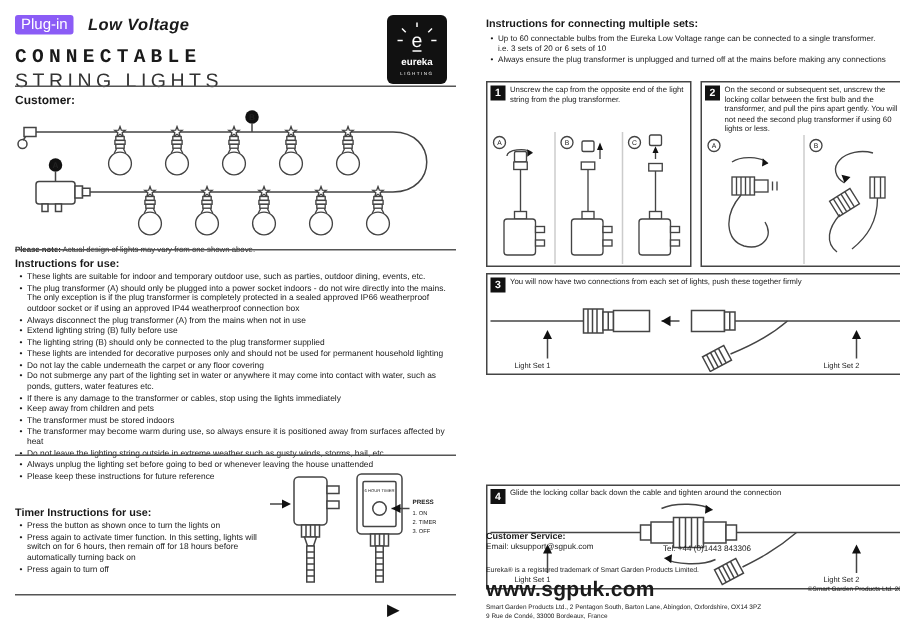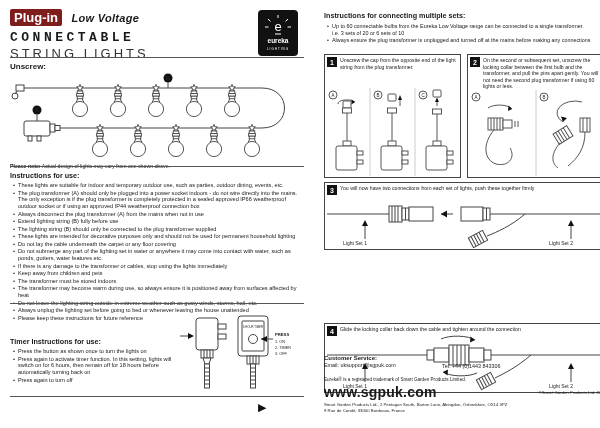--- a/index.html
+++ b/index.html
@@ -2,21 +2,21 @@
 <html><head>
 <meta charset="utf-8">
 <style>
   html,body{margin:0;padding:0;}
   body{width:600px;height:428px;background:#fff;position:relative;overflow:hidden;
        font-family:"Liberation Sans","DejaVu Sans",sans-serif;color:#1a1a1a;}
   .col-left{position:absolute;left:10px;top:8px;width:294px;height:416px;}
   .col-right{position:absolute;left:324px;top:8px;width:282px;height:416px;}
   .abs{position:absolute;left:0;right:0;}
   
-  .badge{display:inline-block;background:#7f1d1d;color:#fff;font-weight:bold;font-size:13px;
+  .badge{display:inline-block;background:#8b5cf6;color:#fff;font-weight:normal;font-size:10px;
          padding:1px 4px;border-radius:2px;vertical-align:middle;}
   .range{font-weight:bold;font-size:11px;margin-left:5px;vertical-align:middle;letter-spacing:.3px;font-style:italic;}
   .title{font-weight:bold;font-size:13px;letter-spacing:3.5px;margin-top:4px;font-family:Liberation Mono, monospace;}
   .subtitle{font-size:13px;letter-spacing:3px;color:#333;margin-top:1px;}
   .logo{position:absolute;right:6px;top:2px;width:40px;height:46px;background:#111;border-radius:4px;
         display:flex;align-items:center;justify-content:center;}
   .hr{border:none;border-top:1px solid #555;height:0;margin:0;}
   
   .sec-h{font-weight:bold;font-size:8px;}
   .sec-h2{font-weight:bold;font-size:7.2px;}
@@ -82,21 +82,21 @@
         <text class="eu-txt" x="18" y="19" text-anchor="middle" font-size="13">e</text>
         <text class="eu-txt" x="18" y="31" text-anchor="middle" font-size="6.5" font-weight="bold">eureka</text>
         <text class="eu-txt" x="18" y="38" text-anchor="middle" font-size="3" letter-spacing="1">LIGHTING</text>
       </svg>
     </div>
   </div>
 
   <div class="abs hr" style="top:49px;"></div>
 
   <div class="abs" style="top:54px;">
-    <div class="sec-h">Unscrew:</div>
+    <div class="sec-h">Customer:</div>
     <svg width="292" height="88" viewBox="0 0 292 88">
       <defs>
         <g id="bulb" stroke="#444" fill="#fff" stroke-width="0.9">
           <polygon points="0,-3.6 0.88,-1.21 3.42,-1.11 1.43,0.46 2.12,2.91 0,1.5 -2.12,2.91 -1.43,0.46 -3.42,-1.11 -0.88,-1.21"></polygon>
           <rect x="-2.8" y="3" width="5.6" height="2.6"></rect>
           <rect x="-3.4" y="5.6" width="6.8" height="2.6"></rect>
           <rect x="-2.8" y="8.2" width="5.6" height="2.6"></rect>
           <line x1="-2.2" y1="10.8" x2="-3.8" y2="14.2"></line>
           <line x1="2.2" y1="10.8" x2="3.8" y2="14.2"></line>
           <circle cx="0" cy="21" r="7.6"></circle>

